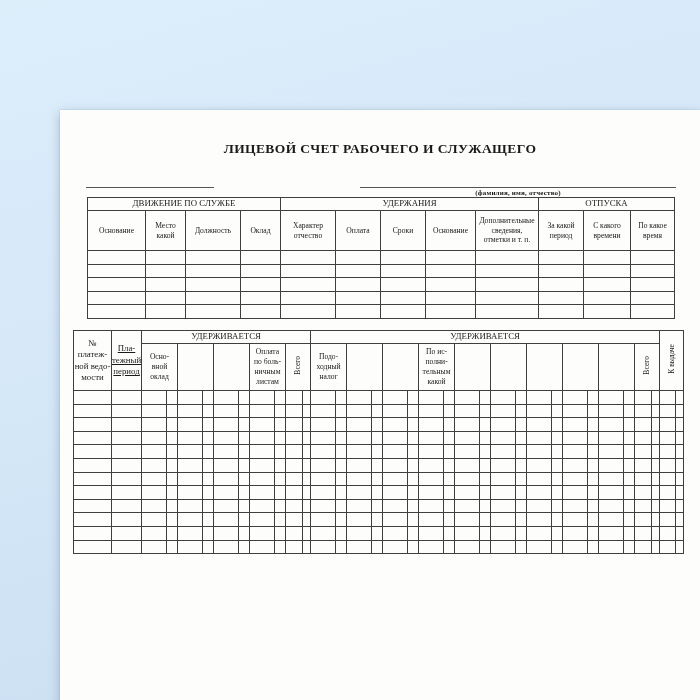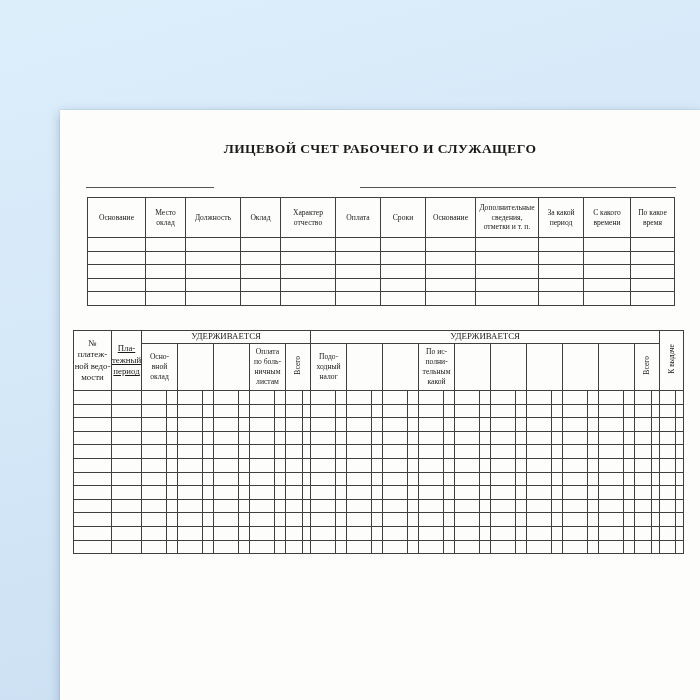--- a/index.html
+++ b/index.html
@@ -48,41 +48,47 @@
 </style>
 </head>
 <body>
 
 <div class="page">
 
   <div class="title">ЛИЦЕВОЙ СЧЕТ РАБОЧЕГО И СЛУЖАЩЕГО</div>
 
   <div class="sig-line sig-left"></div>
   <div class="sig-line sig-right"></div>
+  <div class="sig-caption">(фамилия, имя, отчество)</div>
 
   <table class="tbl service">
     <colgroup>
       <col style="width:58px">
         <col style="width:40px">
         <col style="width:55px">
         <col style="width:40px">
       <col style="width:55px">
         <col style="width:45px">
         <col style="width:45px">
         <col style="width:50px">
         <col style="width:63px">
       <col style="width:45px">
         <col style="width:47px">
         <col style="width:44px">
     </colgroup>
     <thead>
+      <tr class="group-row">
+        <th colspan="4">ДВИЖЕНИЕ ПО СЛУЖБЕ</th>
+        <th colspan="5">УДЕРЖАНИЯ</th>
+        <th colspan="3">ОТПУСКА</th>
+      </tr>
       <tr class="head-row">
         <th>Основание</th>
         <th>Место
-оклад</th>
+какой</th>
         <th>Должность</th>
         <th>Оклад</th>
         <th>Характер
 отчество</th>
         <th>Оплата</th>
         <th>Сроки</th>
         <th>Основание</th>
         <th>Дополнительные
 сведения,
 отметки и т. п.</th>

